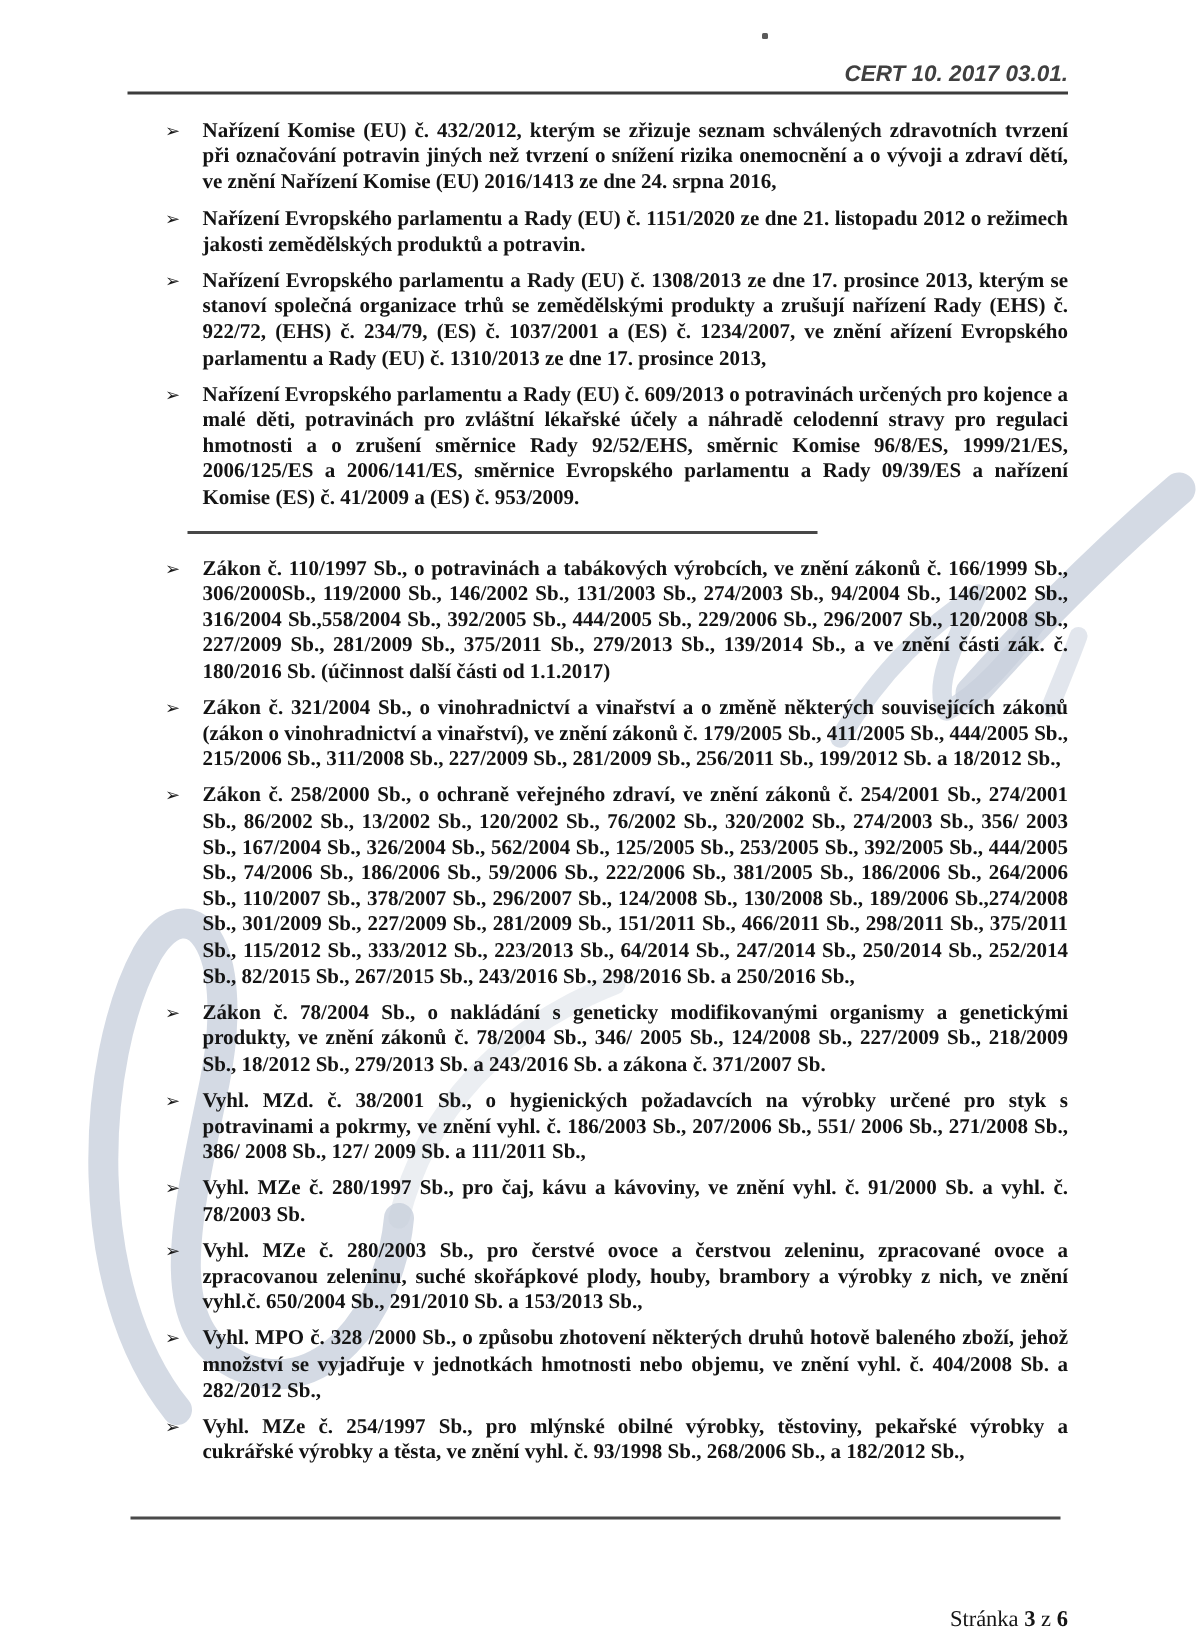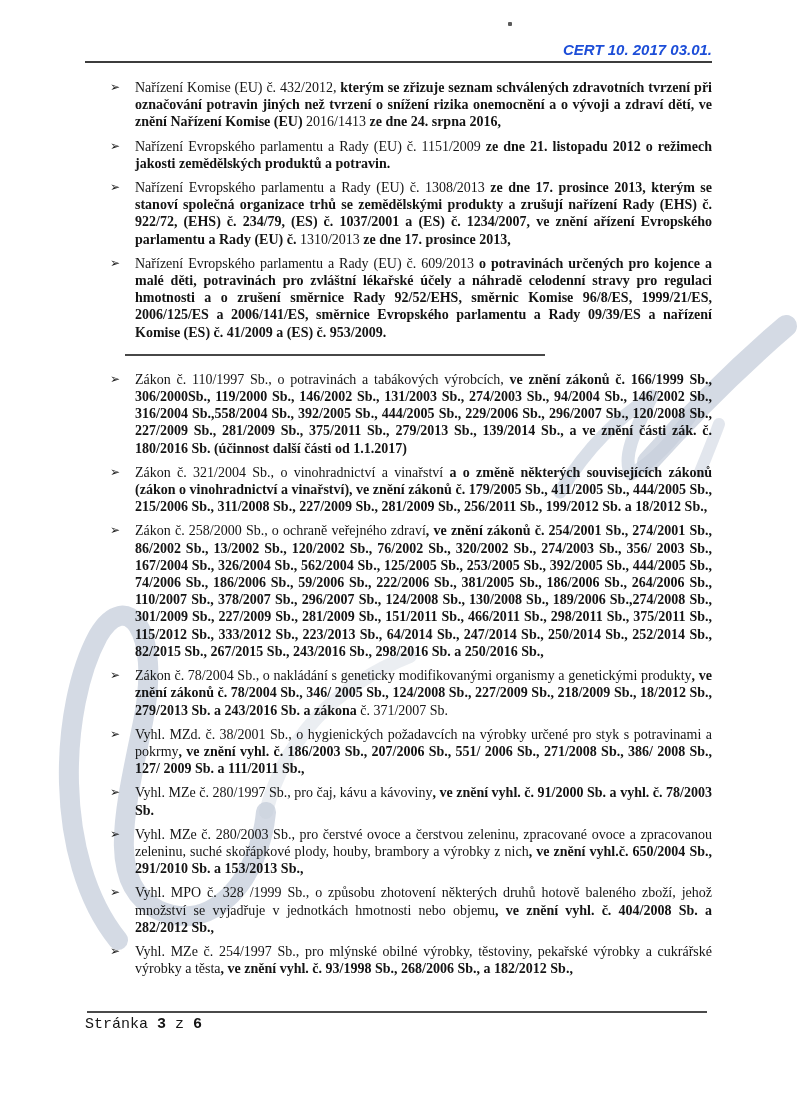--- a/index.html
+++ b/index.html
@@ -2,37 +2,37 @@
 <html><head>
 <meta charset="utf-8">
 <style>
   html,body{margin:0;padding:0;background:#e8e8e8;}
   .page{position:relative;width:800px;height:1100px;background:#ffffff;overflow:hidden;
         font-family:"Liberation Serif",serif;color:#141414;}
   .watermark{position:absolute;left:0;top:0;z-index:0;pointer-events:none;}
   .layer{position:relative;z-index:1;}
   .header-code{position:absolute;top:41px;left:85px;width:627px;text-align:right;
         font-family:"Liberation Sans",sans-serif;font-weight:bold;font-style:italic;
-        font-size:15px;letter-spacing:0px;color:#1d4ed8;}
+        font-size:15px;letter-spacing:0px;color:#404040;}
   .header-rule{position:absolute;top:61px;left:85px;width:627px;height:0;
         border-top:2px solid #3c3c3c;}
   .speck{position:absolute;left:508px;top:22px;width:4px;height:4px;background:#5a5a5a;border-radius:1px;}
   .body{position:absolute;top:79px;left:85px;width:627px;
         font-size:14px;line-height:17.2px;text-align:justify;}
   .item{position:relative;padding-left:50px;margin-bottom:7px;}
   .bullet{position:absolute;left:25px;top:0px;font-family:"DejaVu Sans",sans-serif;
         font-size:12px;color:#1a1a1a;}
   .seg{font-weight:bold;}
-  .seg.b{font-weight:normal;}
+  .seg.b{font-weight:bold;}
   .section-divider{border:none;border-top:2px solid #474747;width:420px;
         margin:13px 0 15px 40px;}
   .footer-rule{position:absolute;top:1011px;left:87px;width:620px;height:0;
         border-top:2px solid #4a4a4a;}
-  .footer-text{position:absolute;top:1016px;left:85px;width:627px;text-align:left;
-        font-family:Liberation Mono, monospace;font-size:15px;color:#151515;}
+  .footer-text{position:absolute;top:1072px;left:85px;width:627px;text-align:right;
+        font-family:Liberation Serif, serif;font-size:15px;color:#151515;}
   .footer-text b{font-weight:bold;}
 </style>
 </head>
 <body>
 
 <div class="page">
 
   <svg class="watermark" width="800" height="1100" viewBox="0 0 800 1100">
     <g fill="none" stroke="#c5cedb" stroke-linecap="round" stroke-linejoin="round">
       <path d="M118,940 C52,858 60,706 98,636 C126,588 162,628 143,722 C124,814 106,884 158,910 C214,936 260,876 266,812" stroke-width="20" opacity="0.75"></path>
@@ -45,34 +45,34 @@
 
   <div class="layer">
     <span class="speck"></span>
 
     <div class="header-code">CERT 10. 2017 03.01.</div>
     <div class="header-rule"></div>
 
     <div class="body">
       <div id="section-0">
           <div class="item"><span class="bullet">➢</span><span class="seg b">Nařízení Komise (EU) č. 432/2012,</span><span class="seg"> kterým se zřizuje seznam schválených zdravotních tvrzení při označování potravin jiných než tvrzení o snížení rizika onemocnění a o vývoji a zdraví dětí, ve znění Nařízení Komise (EU) </span><span class="seg b">2016/1413</span><span class="seg"> ze dne 24. srpna 2016,</span></div>
-          <div class="item"><span class="bullet">➢</span><span class="seg b">Nařízení Evropského parlamentu a Rady (EU) č. 1151/2009</span><span class="seg"> ze dne 21. listopadu 2012 o režimech jakosti zemědělských produktů a potravin.</span></div>
+          <div class="item"><span class="bullet">➢</span><span class="seg b">Nařízení Evropského parlamentu a Rady (EU) č. 1151/2020</span><span class="seg"> ze dne 21. listopadu 2012 o režimech jakosti zemědělských produktů a potravin.</span></div>
           <div class="item"><span class="bullet">➢</span><span class="seg b">Nařízení Evropského parlamentu a Rady (EU) č. 1308/2013</span><span class="seg"> ze dne 17. prosince 2013, kterým se stanoví společná organizace trhů se zemědělskými produkty a zrušují nařízení Rady (EHS) č. 922/72, (EHS) č. 234/79, (ES) č. 1037/2001 a (ES) č. 1234/2007, ve znění ařízení Evropského parlamentu a Rady (EU) č. </span><span class="seg b">1310/2013</span><span class="seg"> ze dne 17. prosince 2013,</span></div>
           <div class="item"><span class="bullet">➢</span><span class="seg b">Nařízení Evropského parlamentu a Rady (EU) č. 609/2013</span><span class="seg"> o potravinách určených pro kojence a malé děti, potravinách pro zvláštní lékařské účely a náhradě celodenní stravy pro regulaci hmotnosti a o zrušení směrnice Rady 92/52/EHS, směrnic Komise 96/8/ES, 1999/21/ES, 2006/125/ES a 2006/141/ES, směrnice Evropského parlamentu a Rady 09/39/ES a nařízení Komise (ES) č. 41/2009 a (ES) č. 953/2009.</span></div>
         </div>
       <hr class="section-divider">
       <div id="section-1">
           <div class="item"><span class="bullet">➢</span><span class="seg b">Zákon č. 110/1997 Sb., o potravinách a tabákových výrobcích,</span><span class="seg"> ve znění zákonů č. 166/1999 Sb., 306/2000Sb., 119/2000 Sb., 146/2002 Sb., 131/2003 Sb., 274/2003 Sb., 94/2004 Sb., 146/2002 Sb., 316/2004 Sb.,558/2004 Sb., 392/2005 Sb., 444/2005 Sb., 229/2006 Sb., 296/2007 Sb., 120/2008 Sb., 227/2009 Sb., 281/2009 Sb., 375/2011 Sb., 279/2013 Sb., 139/2014 Sb., a ve znění části zák. č. 180/2016 Sb. (účinnost další části od 1.1.2017)</span></div>
           <div class="item"><span class="bullet">➢</span><span class="seg b">Zákon č. 321/2004 Sb., o vinohradnictví a vinařství</span><span class="seg"> a o změně některých souvisejících zákonů (zákon o vinohradnictví a vinařství), ve znění zákonů č. 179/2005 Sb., 411/2005 Sb., 444/2005 Sb., 215/2006 Sb., 311/2008 Sb., 227/2009 Sb., 281/2009 Sb., 256/2011 Sb., 199/2012 Sb. a 18/2012 Sb.,</span></div>
           <div class="item"><span class="bullet">➢</span><span class="seg b">Zákon č. 258/2000 Sb., o ochraně veřejného zdraví</span><span class="seg">, ve znění zákonů č. 254/2001 Sb., 274/2001 Sb., 86/2002 Sb., 13/2002 Sb., 120/2002 Sb., 76/2002 Sb., 320/2002 Sb., 274/2003 Sb., 356/ 2003 Sb., 167/2004 Sb., 326/2004 Sb., 562/2004 Sb., 125/2005 Sb., 253/2005 Sb., 392/2005 Sb., 444/2005 Sb., 74/2006 Sb., 186/2006 Sb., 59/2006 Sb., 222/2006 Sb., 381/2005 Sb., 186/2006 Sb., 264/2006 Sb., 110/2007 Sb., 378/2007 Sb., 296/2007 Sb., 124/2008 Sb., 130/2008 Sb., 189/2006 Sb.,274/2008 Sb., 301/2009 Sb., 227/2009 Sb., 281/2009 Sb., 151/2011 Sb., 466/2011 Sb., 298/2011 Sb., 375/2011 Sb., 115/2012 Sb., 333/2012 Sb., 223/2013 Sb., 64/2014 Sb., 247/2014 Sb., 250/2014 Sb., 252/2014 Sb., 82/2015 Sb., 267/2015 Sb., 243/2016 Sb., 298/2016 Sb. a 250/2016 Sb.,</span></div>
           <div class="item"><span class="bullet">➢</span><span class="seg b">Zákon č. 78/2004 Sb., o nakládání s geneticky modifikovanými organismy a genetickými produkty</span><span class="seg">, ve znění zákonů č. 78/2004 Sb., 346/ 2005 Sb., 124/2008 Sb., 227/2009 Sb., 218/2009 Sb., 18/2012 Sb., 279/2013 Sb. a 243/2016 Sb. a zákona </span><span class="seg b">č. 371/2007 Sb.</span></div>
           <div class="item"><span class="bullet">➢</span><span class="seg b">Vyhl. MZd. č. 38/2001 Sb., o hygienických požadavcích na výrobky určené pro styk s potravinami a pokrmy</span><span class="seg">, ve znění vyhl. č. 186/2003 Sb., 207/2006 Sb., 551/ 2006 Sb., 271/2008 Sb., 386/ 2008 Sb., 127/ 2009 Sb. a 111/2011 Sb.,</span></div>
           <div class="item"><span class="bullet">➢</span><span class="seg b">Vyhl. MZe č. 280/1997 Sb., pro čaj, kávu a kávoviny</span><span class="seg">, ve znění vyhl. č. 91/2000 Sb. a vyhl. č. 78/2003 Sb.</span></div>
           <div class="item"><span class="bullet">➢</span><span class="seg b">Vyhl. MZe č. 280/2003 Sb., pro čerstvé ovoce a čerstvou zeleninu, zpracované ovoce a zpracovanou zeleninu, suché skořápkové plody, houby, brambory a výrobky z nich</span><span class="seg">, ve znění vyhl.č. 650/2004 Sb., 291/2010 Sb. a 153/2013 Sb.,</span></div>
-          <div class="item"><span class="bullet">➢</span><span class="seg b">Vyhl. MPO č. 328 /1999 Sb., o způsobu zhotovení některých druhů hotově baleného zboží, jehož množství se vyjadřuje v jednotkách hmotnosti nebo objemu</span><span class="seg">, ve znění vyhl. č. 404/2008 Sb. a 282/2012 Sb.,</span></div>
+          <div class="item"><span class="bullet">➢</span><span class="seg b">Vyhl. MPO č. 328 /2000 Sb., o způsobu zhotovení některých druhů hotově baleného zboží, jehož množství se vyjadřuje v jednotkách hmotnosti nebo objemu</span><span class="seg">, ve znění vyhl. č. 404/2008 Sb. a 282/2012 Sb.,</span></div>
           <div class="item"><span class="bullet">➢</span><span class="seg b">Vyhl. MZe č. 254/1997 Sb., pro mlýnské obilné výrobky, těstoviny, pekařské výrobky a cukrářské výrobky a těsta</span><span class="seg">, ve znění vyhl. č. 93/1998 Sb., 268/2006 Sb., a 182/2012 Sb.,</span></div>
         </div>
     </div>
 
     <div class="footer-rule"></div>
     <div class="footer-text">
       <span>Stránka</span>
       <b>3</b>
       <span>z</span>
       <b>6</b>

